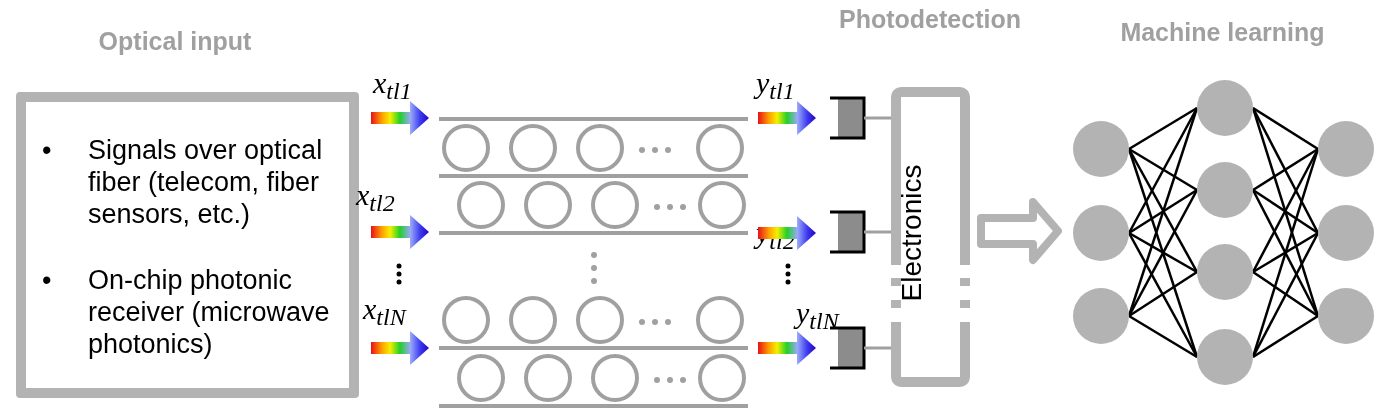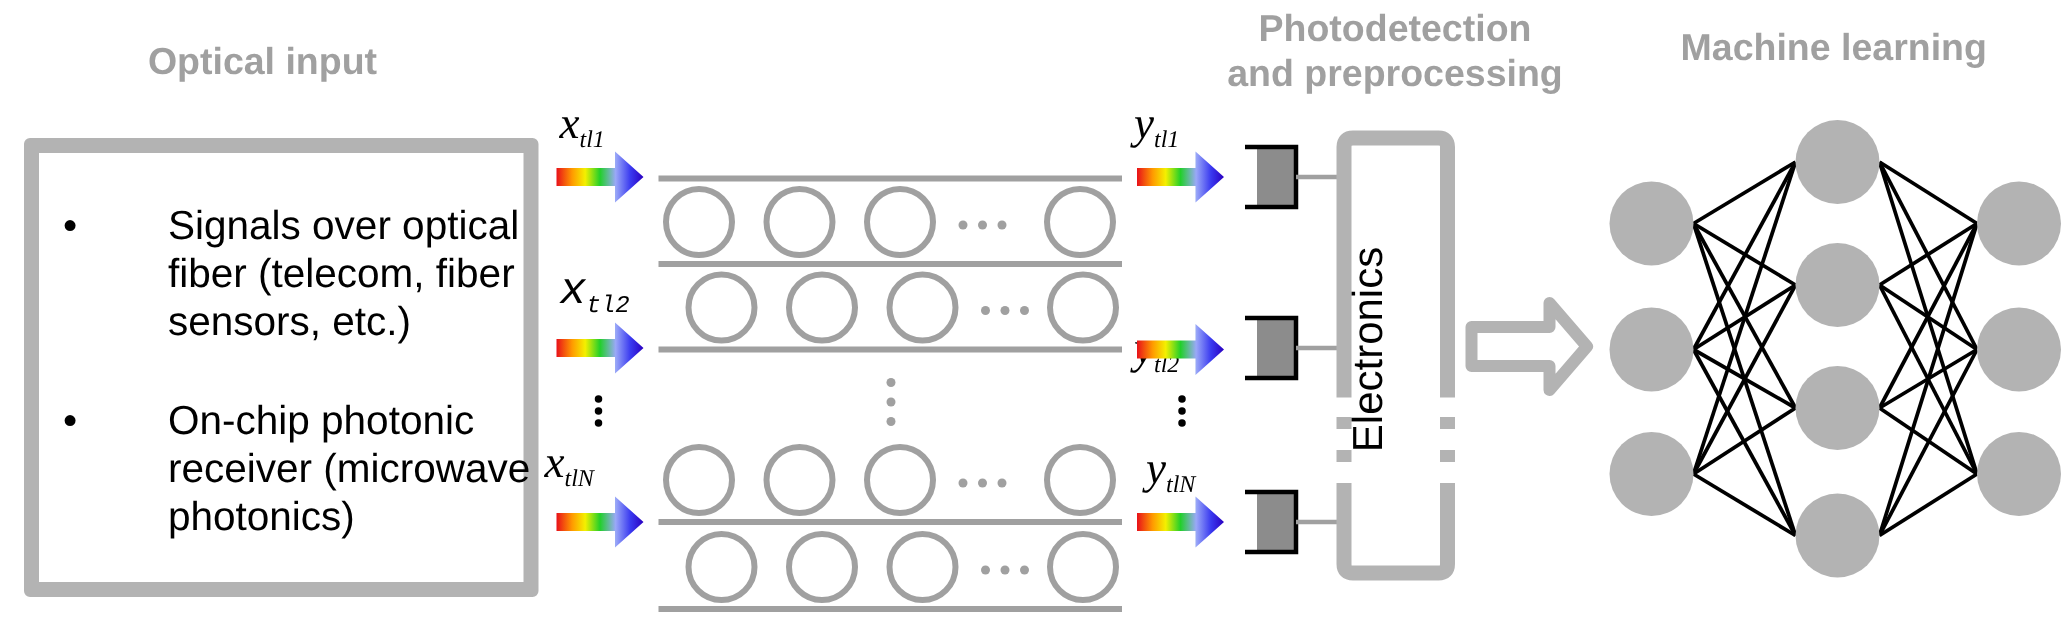--- a/index.html
+++ b/index.html
@@ -1,57 +1,56 @@
 <!DOCTYPE html>
 <html><head>
 <meta charset="utf-8">
 <style>
   html,body{margin:0;padding:0;background:#ffffff;}
   body{width:1380px;height:416px;position:relative;overflow:hidden;font-family:"Liberation Sans",sans-serif;}
   .heading{position:absolute;color:#a0a0a0;font-weight:bold;font-size:25px;text-align:center;line-height:30px;font-family:"Liberation Sans",sans-serif;}
   .inbox{position:absolute;left:16px;top:92px;width:323px;height:286px;border:10px solid #b3b3b3;border-radius:4px;background:#fff;}
   .bullet{position:absolute;left:16px;font-size:27px;line-height:32px;color:#000;font-family:"Liberation Sans",sans-serif;}
   .bullet .dot{position:absolute;left:0;top:0;}
-  .bullet .txt{position:absolute;left:46px;top:0;width:280px;margin-left:24px;}
+  .bullet .txt{position:absolute;left:46px;top:0;width:280px;}
   .math{position:absolute;font-family:"Liberation Serif",serif;font-style:italic;color:#000;font-size:30px;line-height:30px;}
-  .math sub{font-size:16px;vertical-align:-6px;}
+  .math sub{font-size:24px;vertical-align:-6px;}
   svg{position:absolute;left:0;top:0;}
   .elec-label{position:absolute;left:912px;top:233px;width:0;height:0;}
   .elec-label span{position:absolute;transform:translate(-50%,-50%) rotate(-90deg);font-size:28px;white-space:nowrap;color:#000;font-family:"Liberation Sans",sans-serif;}
 </style>
 </head>
 <body>
 
 <div class="heading" style="left:40px;top:26px;width:270px;text-align:center;">Optical input</div>
 <div class="heading" style="left:460px;top:4px;width:270px;">
 </div>
 <div class="heading" style="left:780px;top:4px;width:300px;">
   <div>Photodetection</div>
-  <div>and preprocessing</div>
 </div>
 <div class="heading" style="left:1090px;top:17px;width:265px;">Machine learning</div>
 
 <div class="inbox">
   <div class="bullet" style="top:32px;">
     <span class="dot">•</span>
     <span class="txt">Signals over optical fiber (telecom, fiber sensors, etc.)</span>
   </div>
   <div class="bullet" style="top:162px;">
     <span class="dot">•</span>
     <span class="txt">On-chip photonic receiver (microwave photonics)</span>
   </div>
 </div>
 
 <div class="math" style="left:373px;top:68px;"><span>x</span><sub>tl1</sub></div>
-<div class="math" style="left:373px;top:180px;font-family:Liberation Mono, monospace;"><span>x</span><sub>tl2</sub></div>
+<div class="math" style="left:356px;top:180px;"><span>x</span><sub>tl2</sub></div>
 <div class="math" style="left:363px;top:294px;"><span>x</span><sub>tlN</sub></div>
 
 <div class="math" style="left:756px;top:68px;"><span>y</span><sub>tl1</sub></div>
 <div class="math" style="left:756px;top:182px;margin-top:36px;"><span>y</span><sub>tl2</sub></div>
-<div class="math" style="left:764px;top:298px;"><span>y</span><sub>tlN</sub></div>
+<div class="math" style="left:796px;top:298px;"><span>y</span><sub>tlN</sub></div>
 
 <svg width="1380" height="416" viewBox="0 0 1380 416">
   <defs>
     <linearGradient id="rainbow" x1="0" y1="0" x2="1" y2="0">
       <stop offset="0" stop-color="#e8101a"></stop>
       <stop offset="0.18" stop-color="#ff9a00"></stop>
       <stop offset="0.33" stop-color="#f4f000"></stop>
       <stop offset="0.5" stop-color="#22d02a"></stop>
       <stop offset="0.68" stop-color="#9aa8f8"></stop>
       <stop offset="0.85" stop-color="#3a3af0"></stop>

